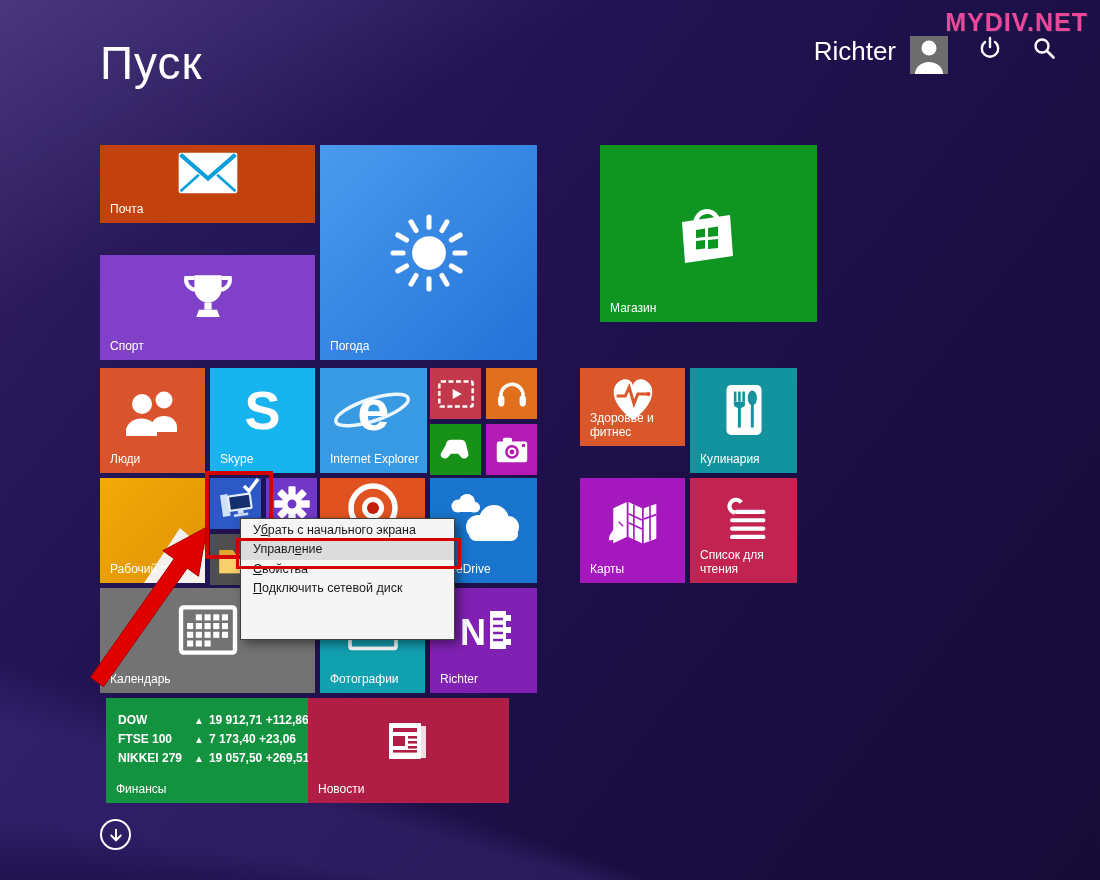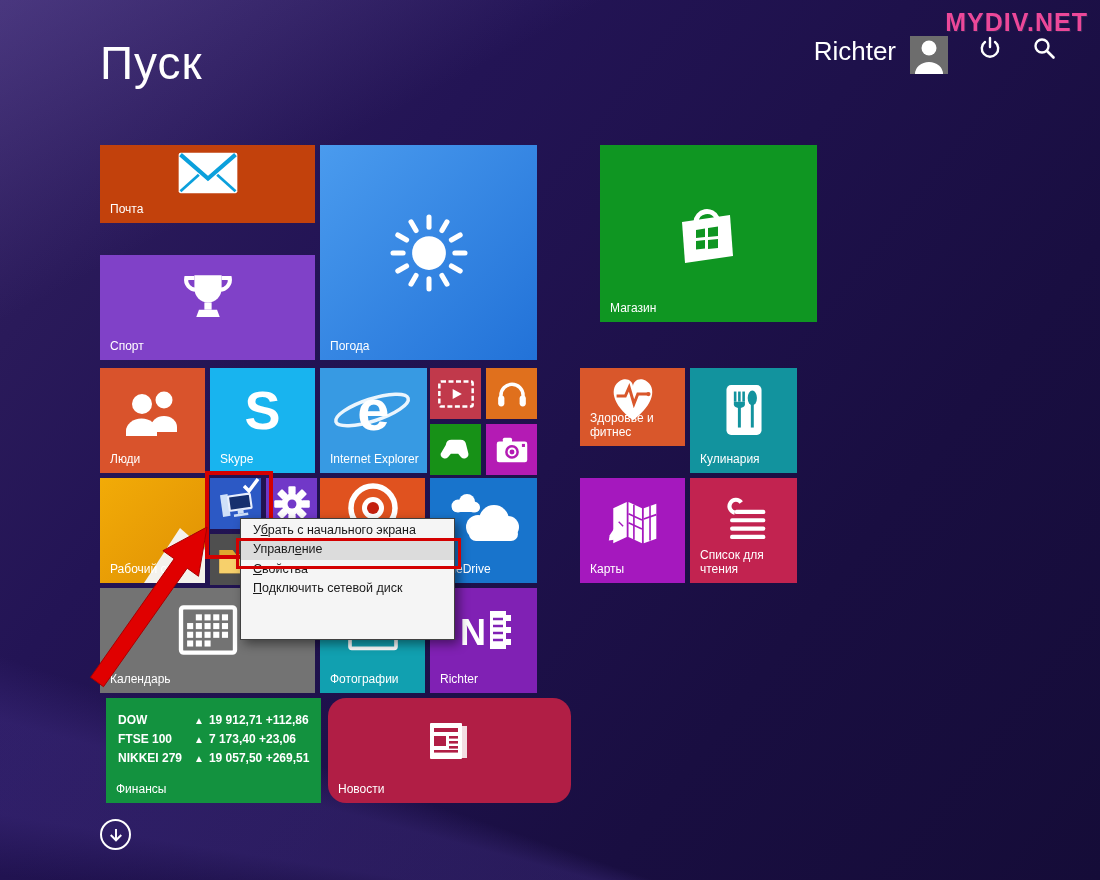--- a/index.html
+++ b/index.html
@@ -361,21 +361,21 @@
       </div>
       <div class="stock-row">
         <span class="s-name">NIKKEI 279</span>
         <span class="s-arrow">▲</span>
         <span class="s-val">19 057,50 +269,51</span>
       </div>
     </div>
   <span class="t-label wide">Финансы</span>
 </div>
 
-<div class="tile" style="left: 328px; top: 698px; width: 243px; height: 105px; background: rgb(177, 30, 69); border-radius: 18px;">
+<div class="tile" style="left: 308px; top: 698px; width: 201px; height: 105px; background: rgb(177, 30, 69);">
   <div class="icon-c icon-up">
     <svg width="56" height="44" viewBox="0 0 56 44">
       <rect x="36" y="8" width="9" height="32" fill="#fff" opacity="0.85"></rect>
       <rect x="8" y="5" width="32" height="36" rx="1" fill="#fff"></rect>
       <rect x="12" y="10" width="24" height="4" fill="#b11e45"></rect>
       <rect x="12" y="18" width="12" height="10" fill="#b11e45"></rect>
       <rect x="27" y="18" width="9" height="2.6" fill="#b11e45"></rect>
       <rect x="27" y="23" width="9" height="2.6" fill="#b11e45"></rect>
       <rect x="27" y="28" width="9" height="2.6" fill="#b11e45"></rect>
       <rect x="12" y="32" width="24" height="2.6" fill="#b11e45"></rect>

